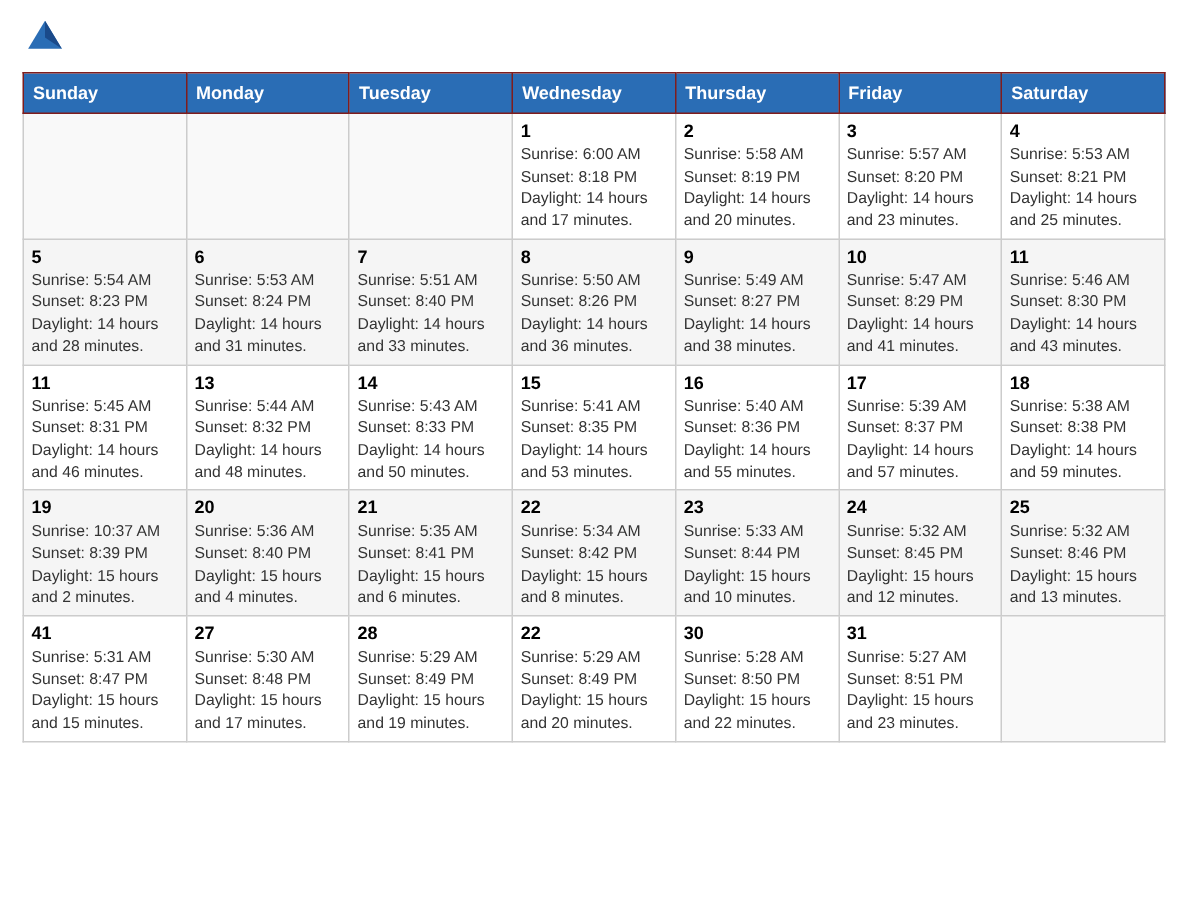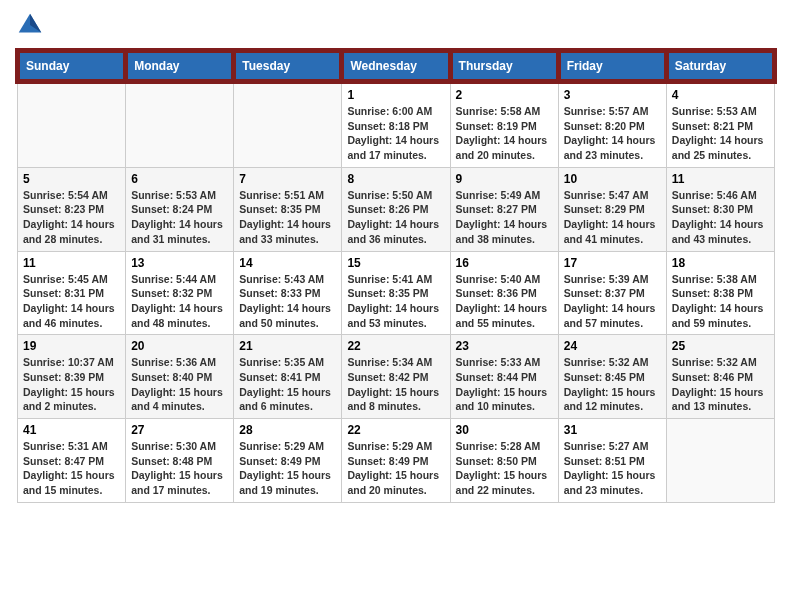--- a/index.html
+++ b/index.html
@@ -49,21 +49,21 @@
       border-collapse: collapse;
       font-size: 11px;
     }
     thead tr th {
       background-color: #2a6db5;
       color: #fff;
       text-align: left;
       padding: 6px 6px;
       font-size: 12px;
       font-weight: bold;
-      border: 5px solid #7f1d1d;
+      border: 1px solid #7f1d1d;
     }
     tbody tr td {
       border: 1px solid #ccc;
       vertical-align: top;
       padding: 4px 5px;
       width: calc(100% / 7);
       min-height: 80px;
       background: #fff;
     }
     tbody tr:nth-child(even) td {
@@ -72,21 +72,20 @@
     .day-number {
       font-weight: bold;
       font-size: 12px;
       margin-bottom: 2px;
       display: block;
     }
     .day-info {
       font-size: 10.5px;
       color: #333;
       line-height: 1.4;
-      font-weight: bold;
     }
     .empty-cell {
       background: #f9f9f9;
     }
   </style>
 </head>
 <body>
 
 <div class="header">
   <div class="logo">
@@ -156,21 +155,21 @@
         </td>
         <td>
           <span class="day-number">6</span>
           <div class="day-info">Sunrise: 5:53 AM
 Sunset: 8:24 PM
 Daylight: 14 hours and 31 minutes.</div>
         </td>
         <td>
           <span class="day-number">7</span>
           <div class="day-info">Sunrise: 5:51 AM
-Sunset: 8:35 PM
+Sunset: 8:40 PM
 Daylight: 14 hours and 33 minutes.</div>
         </td>
         <td>
           <span class="day-number">8</span>
           <div class="day-info">Sunrise: 5:50 AM
 Sunset: 8:26 PM
 Daylight: 14 hours and 36 minutes.</div>
         </td>
         <td>
           <span class="day-number">9</span>

